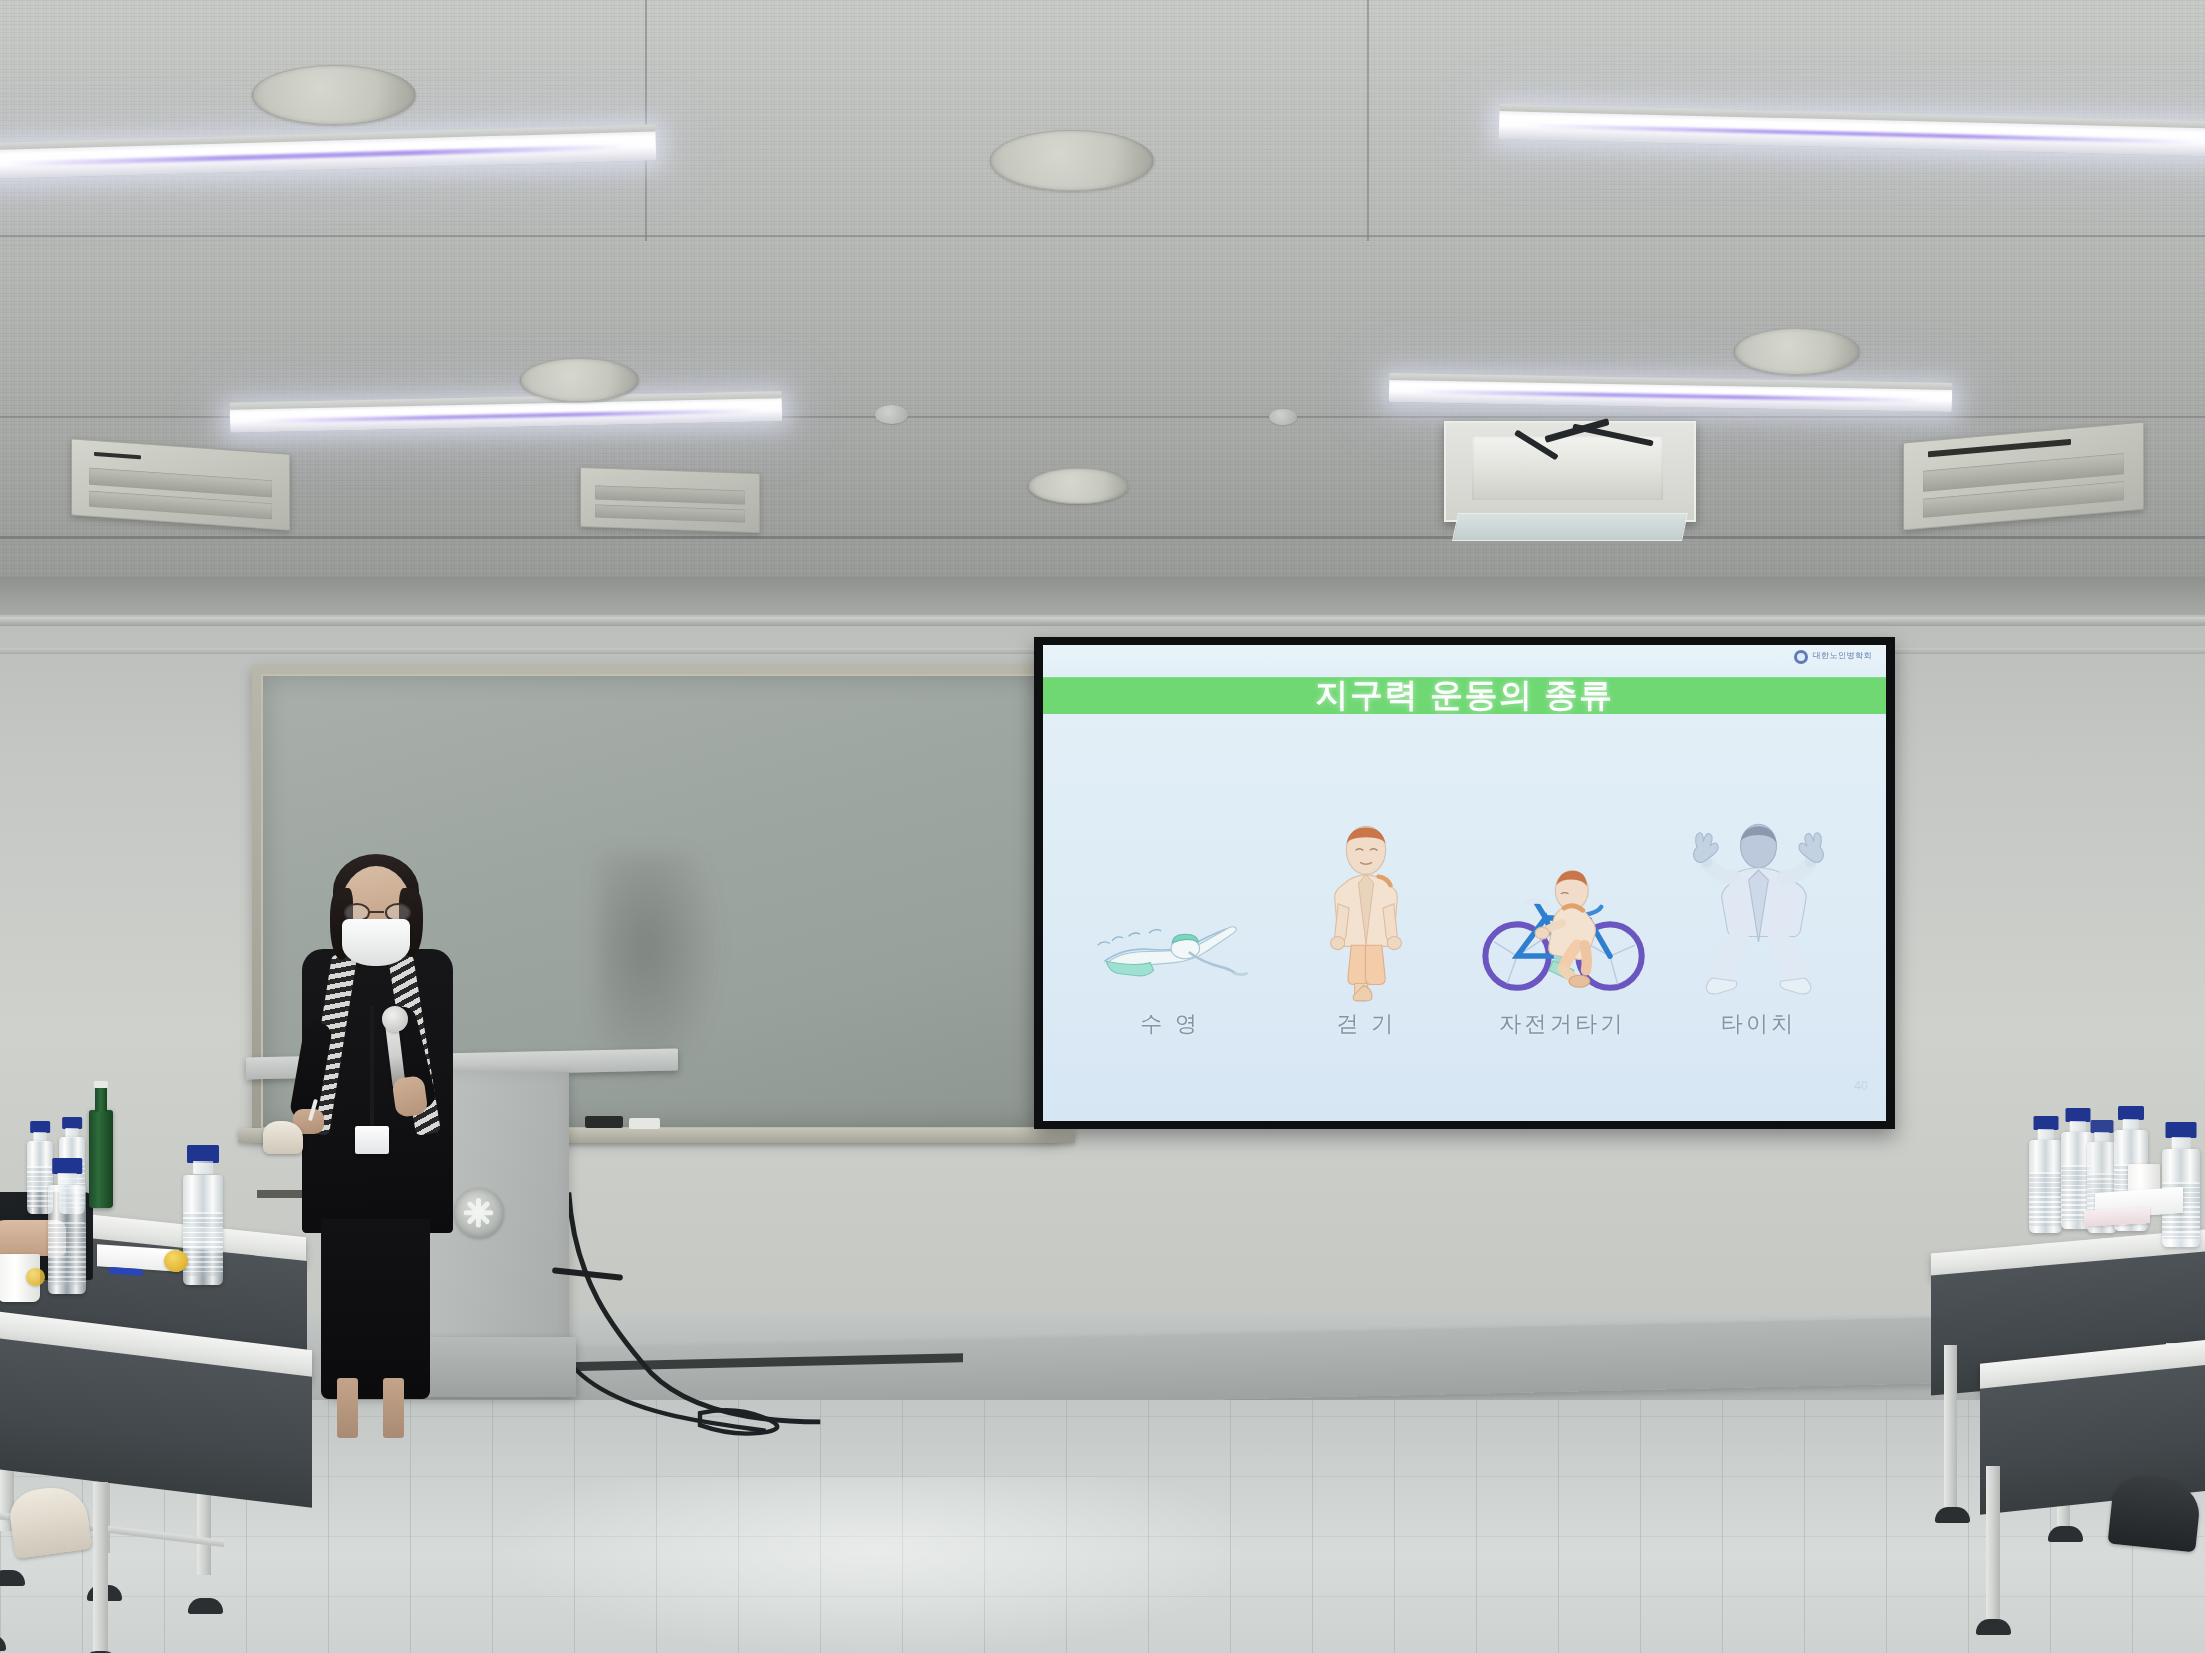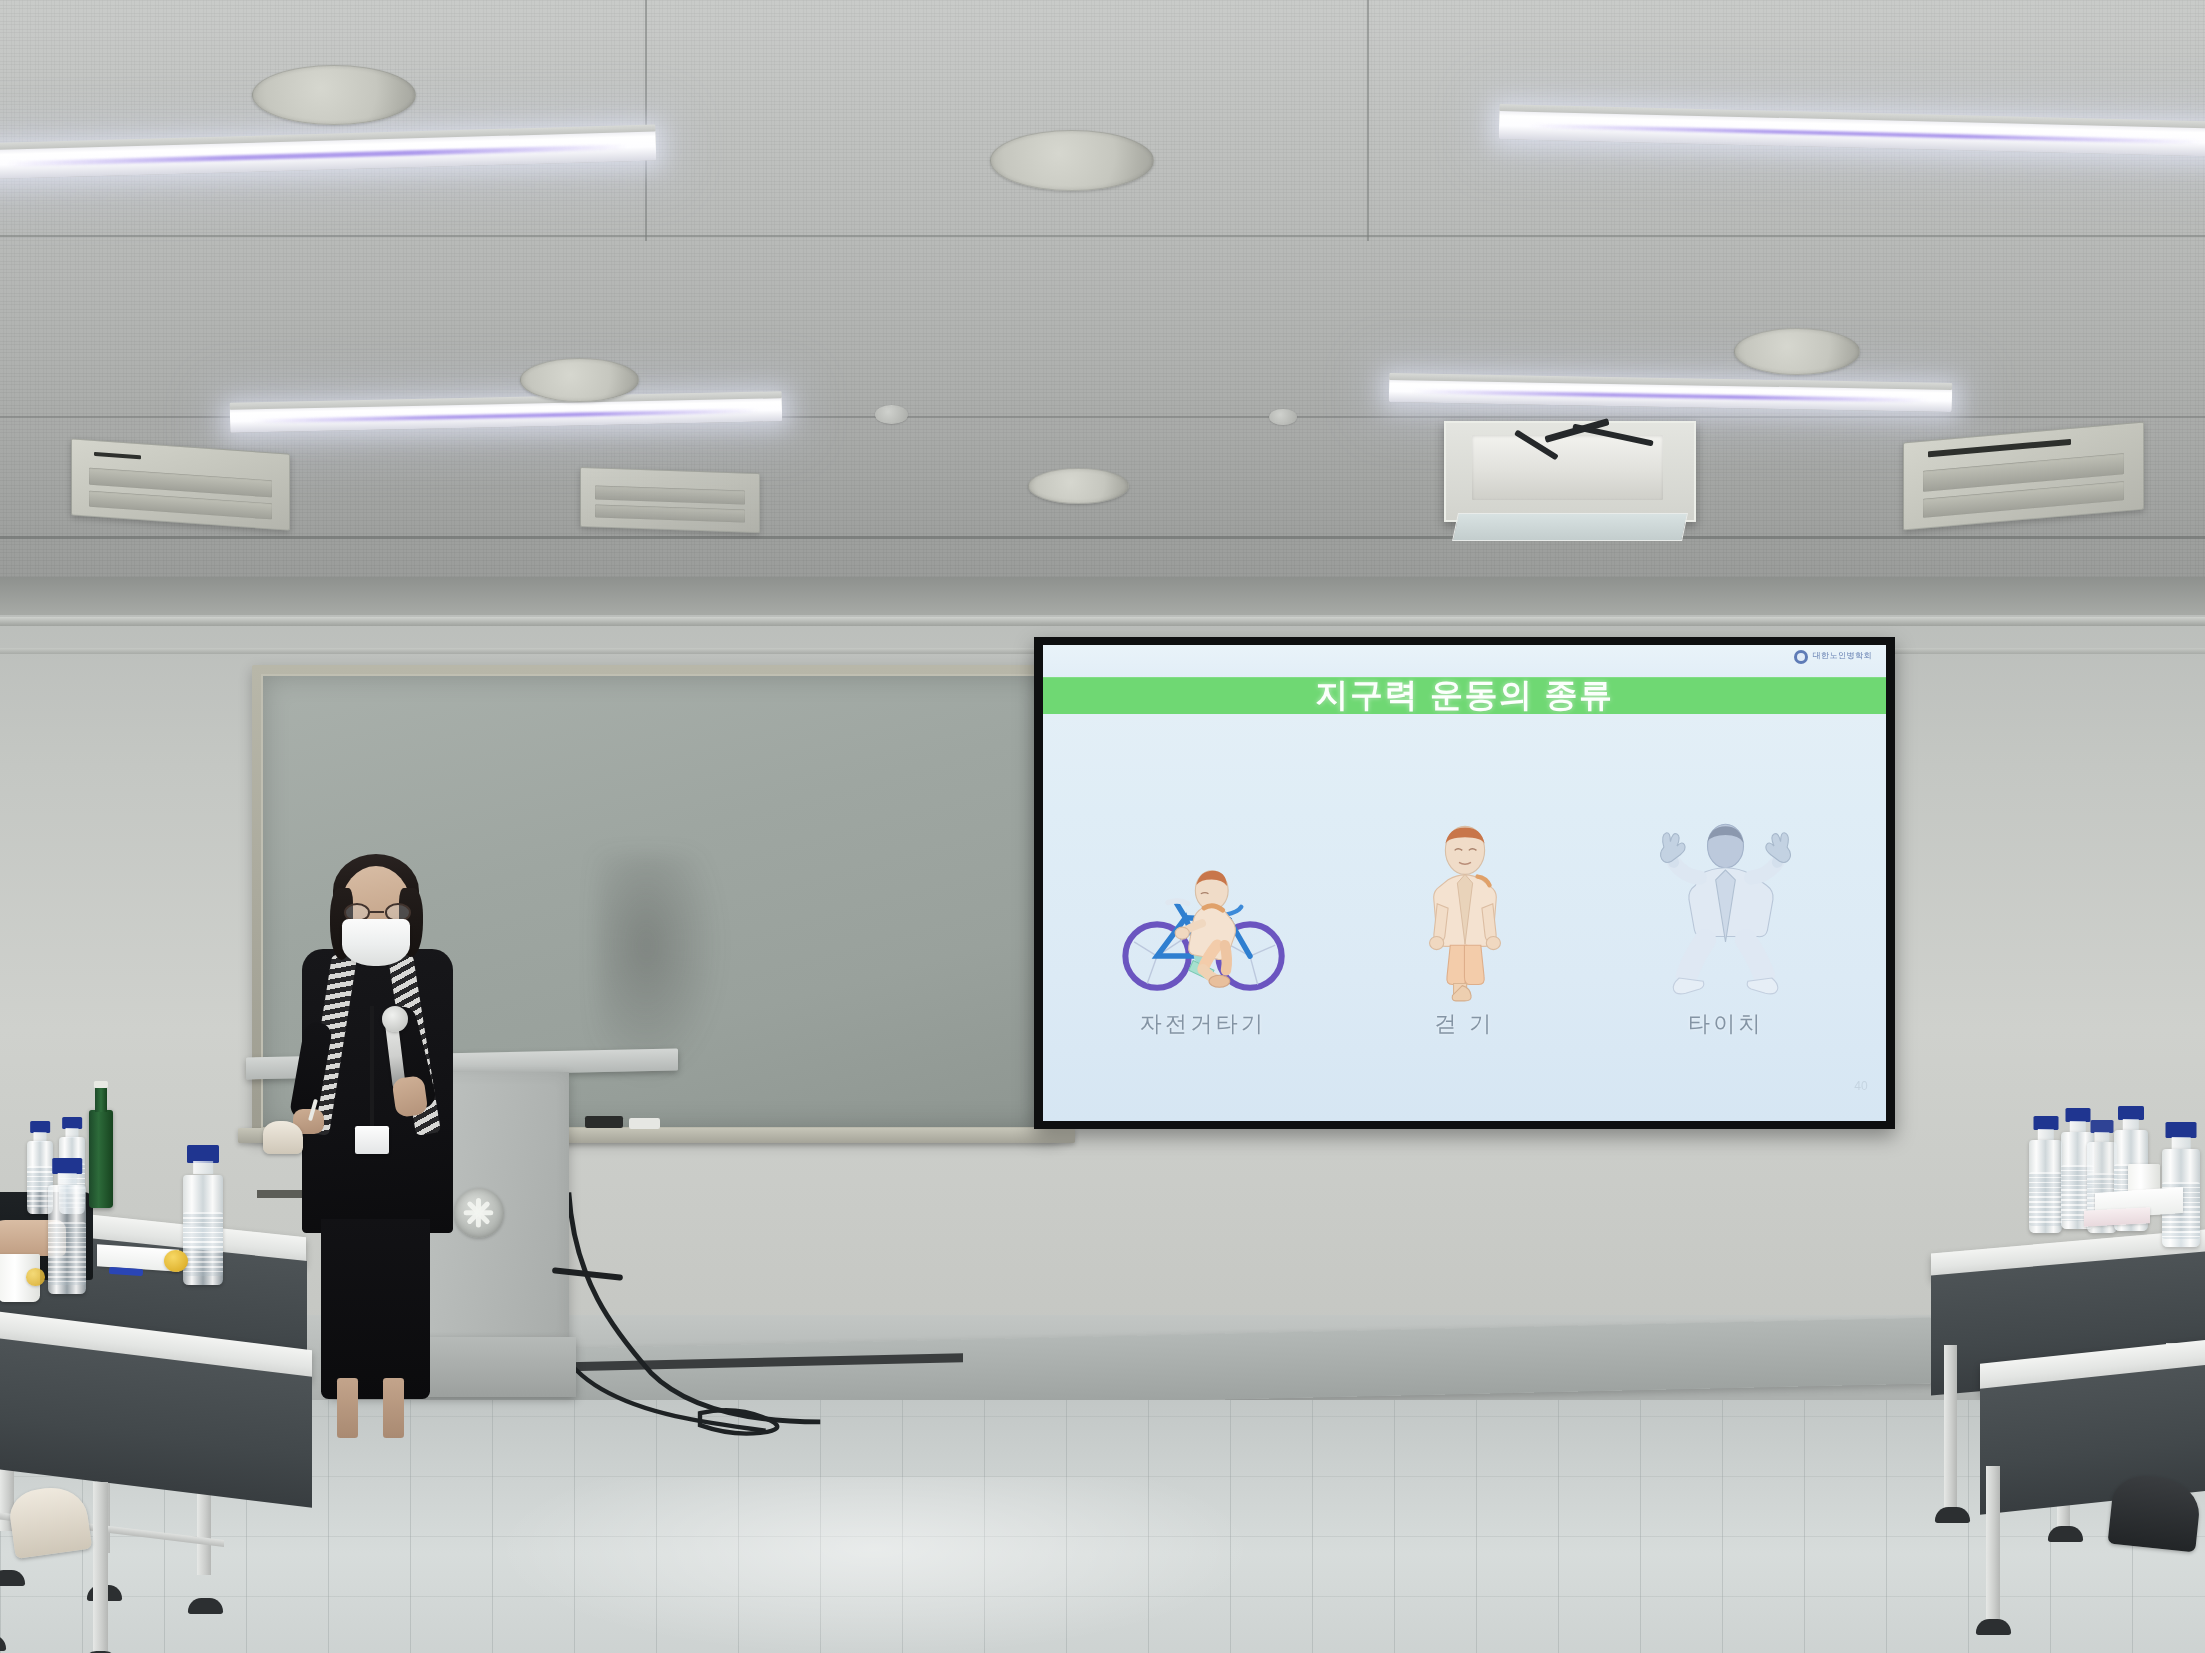--- a/index.html
+++ b/index.html
@@ -581,20 +581,64 @@
             <span class="logo-text">대한노인병학회</span>
           </div>
         </div>
 
         <div class="slide-banner">
           <span class="slide-title">지구력 운동의 종류</span>
         </div>
 
         <div class="slide-body">
 
+          <div class="ex-item">
+            <div class="ex-art">
+              <svg width="164" height="93" viewBox="0 0 300 170">
+                <g fill="none" stroke="#8fb6cf" stroke-width="2.5">
+                  <path d="M18 66 q10 -10 22 -3"></path>
+                    <path d="M44 58 q9 -11 20 -5"></path>
+                  <path d="M74 50 q10 -10 21 -4"></path>
+                    <path d="M112 44 q10 -10 22 -4"></path>
+                </g>
+                <path d="M30 96 q34 -26 86 -22 q52 4 78 -10 q24 -14 60 -28" stroke="#9cc3d8" stroke-width="3" fill="none"></path>
+                <path d="M34 100 q20 -20 62 -22 l62 -2 q30 -2 50 -14 l46 -26 q10 -6 16 -2 q4 4 -4 10 l-50 34 q-22 16 -58 20 l-68 6 q-40 4 -56 -4 z" fill="#f1f6f7" stroke="#a8c6d4" stroke-width="2"></path>
+                <path d="M34 96 q4 18 22 22 l34 4 q20 2 30 -10 l-6 -14 q-28 8 -80 -2 z" fill="#9ee0d2" stroke="#7dc6b6" stroke-width="2"></path>
+                <ellipse cx="178" cy="72" rx="26" ry="19" fill="#f2f7f8" stroke="#a6c4d2" stroke-width="2"></ellipse>
+                <path d="M154 62 q24 -12 48 -2 q-2 -14 -24 -14 q-22 0 -24 16 z" fill="#7fd3c2" stroke="#63bda9" stroke-width="2"></path>
+                <path d="M186 80 q24 18 58 26 q16 4 26 12" stroke="#a8c6d4" stroke-width="5" fill="none" stroke-linecap="round"></path>
+                <path d="M268 118 q14 4 22 0" stroke="#bcd4de" stroke-width="5" fill="none" stroke-linecap="round"></path>
+              </svg>
+            </div>
+            <div class="ex-label">수 영</div>
+          </div>
+
+          <div class="ex-item">
+            <div class="ex-art">
+              <svg width="82" height="180" viewBox="0 0 150 330">
+                <ellipse cx="75" cy="52" rx="36" ry="44" fill="#f0dcc8" stroke="#d8bfa6" stroke-width="2"></ellipse>
+                <path d="M39 40 q6 -30 36 -30 q30 0 36 30 q-6 -12 -36 -12 q-30 0 -36 12 z" fill="#c8764a"></path>
+                <path d="M56 52 q6 -6 14 0" stroke="#a9816a" stroke-width="2.5" fill="none"></path>
+                <path d="M82 52 q6 -6 14 0" stroke="#a9816a" stroke-width="2.5" fill="none"></path>
+                <path d="M64 74 q11 7 22 0" stroke="#b98d77" stroke-width="2.5" fill="none"></path>
+                <path d="M44 106 q31 -18 62 0 l20 16 q8 8 6 22 l-6 72 q-2 12 -14 12 l-74 0 q-12 0 -14 -12 l-6 -72 q-2 -14 6 -22 z" fill="#f4e2d0" stroke="#ddbfa4" stroke-width="2"></path>
+                <path d="M75 96 l-14 16 l14 112 l14 -112 z" fill="#e9d3ba" stroke="#d5b79b" stroke-width="1.5"></path>
+                <path d="M98 100 q16 2 22 16" stroke="#e0a16a" stroke-width="8" fill="none" stroke-linecap="round"></path>
+                <path d="M24 150 l-6 56 q-1 12 8 14 q9 2 12 -10 l6 -52 z" fill="#f2ddc8" stroke="#dcbda2" stroke-width="2"></path>
+                <path d="M126 150 l6 56 q1 12 -8 14 q-9 2 -12 -10 l-6 -52 z" fill="#f2ddc8" stroke="#dcbda2" stroke-width="2"></path>
+                <ellipse cx="23" cy="222" rx="13" ry="12" fill="#f0d8c0" stroke="#d9bba0" stroke-width="2"></ellipse>
+                <ellipse cx="127" cy="222" rx="13" ry="12" fill="#f0d8c0" stroke="#d9bba0" stroke-width="2"></ellipse>
+                <path d="M48 226 l-6 58 q-2 14 10 14 l16 0 q10 0 10 -14 l0 -58 z" fill="#f3ccaa" stroke="#deae8a" stroke-width="2"></path>
+                <path d="M74 226 l0 58 q0 14 10 14 l16 0 q12 0 10 -14 l-6 -58 z" fill="#f3ccaa" stroke="#deae8a" stroke-width="2"></path>
+                <path d="M54 296 l0 18 q0 10 12 10 q12 0 12 -10 l0 -18 z" fill="#f0d2b4" stroke="#d9b492" stroke-width="2"></path>
+                <path d="M70 300 q14 4 16 18 q2 10 -12 10 l-16 0 q-8 0 -6 -10 z" fill="#edcfb0" stroke="#d5ae8c" stroke-width="2"></path>
+              </svg>
+            </div>
+            <div class="ex-label">걷 기</div>
+          </div>
 
           <div class="ex-item">
             <div class="ex-art">
               <svg width="164" height="164" viewBox="0 0 300 300">
                 <circle cx="66" cy="216" r="58" fill="none" stroke="#6b55c0" stroke-width="11"></circle>
                 <circle cx="236" cy="216" r="58" fill="none" stroke="#6b55c0" stroke-width="11"></circle>
                 <g stroke="#bcc8dd" stroke-width="2.5">
                   <line x1="66" y1="216" x2="112" y2="186"></line>
                     <line x1="66" y1="216" x2="24" y2="190"></line>
                   <line x1="66" y1="216" x2="48" y2="266"></line>
@@ -624,44 +668,20 @@
                 <path d="M150 240 q12 14 26 20" stroke="#f0d2b4" stroke-width="19" fill="none" stroke-linecap="round"></path>
                 <path d="M190 196 q6 24 2 46" stroke="#eec5a2" stroke-width="19" fill="none" stroke-linecap="round"></path>
                 <ellipse cx="180" cy="262" rx="19" ry="11" fill="#e8bf9c" stroke="#d2a787" stroke-width="2"></ellipse>
               </svg>
             </div>
             <div class="ex-label">자전거타기</div>
           </div>
 
           <div class="ex-item">
             <div class="ex-art">
-              <svg width="82" height="180" viewBox="0 0 150 330">
-                <ellipse cx="75" cy="52" rx="36" ry="44" fill="#f0dcc8" stroke="#d8bfa6" stroke-width="2"></ellipse>
-                <path d="M39 40 q6 -30 36 -30 q30 0 36 30 q-6 -12 -36 -12 q-30 0 -36 12 z" fill="#c8764a"></path>
-                <path d="M56 52 q6 -6 14 0" stroke="#a9816a" stroke-width="2.5" fill="none"></path>
-                <path d="M82 52 q6 -6 14 0" stroke="#a9816a" stroke-width="2.5" fill="none"></path>
-                <path d="M64 74 q11 7 22 0" stroke="#b98d77" stroke-width="2.5" fill="none"></path>
-                <path d="M44 106 q31 -18 62 0 l20 16 q8 8 6 22 l-6 72 q-2 12 -14 12 l-74 0 q-12 0 -14 -12 l-6 -72 q-2 -14 6 -22 z" fill="#f4e2d0" stroke="#ddbfa4" stroke-width="2"></path>
-                <path d="M75 96 l-14 16 l14 112 l14 -112 z" fill="#e9d3ba" stroke="#d5b79b" stroke-width="1.5"></path>
-                <path d="M98 100 q16 2 22 16" stroke="#e0a16a" stroke-width="8" fill="none" stroke-linecap="round"></path>
-                <path d="M24 150 l-6 56 q-1 12 8 14 q9 2 12 -10 l6 -52 z" fill="#f2ddc8" stroke="#dcbda2" stroke-width="2"></path>
-                <path d="M126 150 l6 56 q1 12 -8 14 q-9 2 -12 -10 l-6 -52 z" fill="#f2ddc8" stroke="#dcbda2" stroke-width="2"></path>
-                <ellipse cx="23" cy="222" rx="13" ry="12" fill="#f0d8c0" stroke="#d9bba0" stroke-width="2"></ellipse>
-                <ellipse cx="127" cy="222" rx="13" ry="12" fill="#f0d8c0" stroke="#d9bba0" stroke-width="2"></ellipse>
-                <path d="M48 226 l-6 58 q-2 14 10 14 l16 0 q10 0 10 -14 l0 -58 z" fill="#f3ccaa" stroke="#deae8a" stroke-width="2"></path>
-                <path d="M74 226 l0 58 q0 14 10 14 l16 0 q12 0 10 -14 l-6 -58 z" fill="#f3ccaa" stroke="#deae8a" stroke-width="2"></path>
-                <path d="M54 296 l0 18 q0 10 12 10 q12 0 12 -10 l0 -18 z" fill="#f0d2b4" stroke="#d9b492" stroke-width="2"></path>
-                <path d="M70 300 q14 4 16 18 q2 10 -12 10 l-16 0 q-8 0 -6 -10 z" fill="#edcfb0" stroke="#d5ae8c" stroke-width="2"></path>
-              </svg>
-            </div>
-            <div class="ex-label">걷 기</div>
-          </div>
-
-          <div class="ex-item">
-            <div class="ex-art">
               <svg width="159" height="180" viewBox="0 0 290 330">
                 <ellipse cx="145" cy="44" rx="33" ry="40" fill="#bcc9dc" stroke="#a3b3ca" stroke-width="2"></ellipse>
                 <path d="M112 36 q6 -28 33 -28 q27 0 33 30 q-8 -14 -33 -14 q-25 0 -33 12 z" fill="#8b98ae"></path>
                 <path d="M98 96 q47 -24 94 0 l28 20 q14 10 12 26 l-10 56 q-3 14 -18 12 l-98 0 q-15 2 -18 -12 l-10 -56 q-2 -16 12 -26 z" fill="#e0e9f3" stroke="#b8c6d8" stroke-width="2"></path>
                 <path d="M145 88 l-18 18 l18 114 l18 -114 z" fill="#cdd9e8" stroke="#b0c0d2" stroke-width="2"></path>
                 <path d="M98 102 q-28 -2 -48 -28" stroke="#dde7f2" stroke-width="26" fill="none" stroke-linecap="round"></path>
                 <path d="M192 102 q28 -2 48 -28" stroke="#dde7f2" stroke-width="26" fill="none" stroke-linecap="round"></path>
                 <path d="M50 74 q-10 -18 -4 -28" stroke="#d4e0ed" stroke-width="20" fill="none" stroke-linecap="round"></path>
                 <path d="M240 74 q10 -18 4 -28" stroke="#d4e0ed" stroke-width="20" fill="none" stroke-linecap="round"></path>
                 <g fill="#c3d2e2" stroke="#a8b9cc" stroke-width="2">

